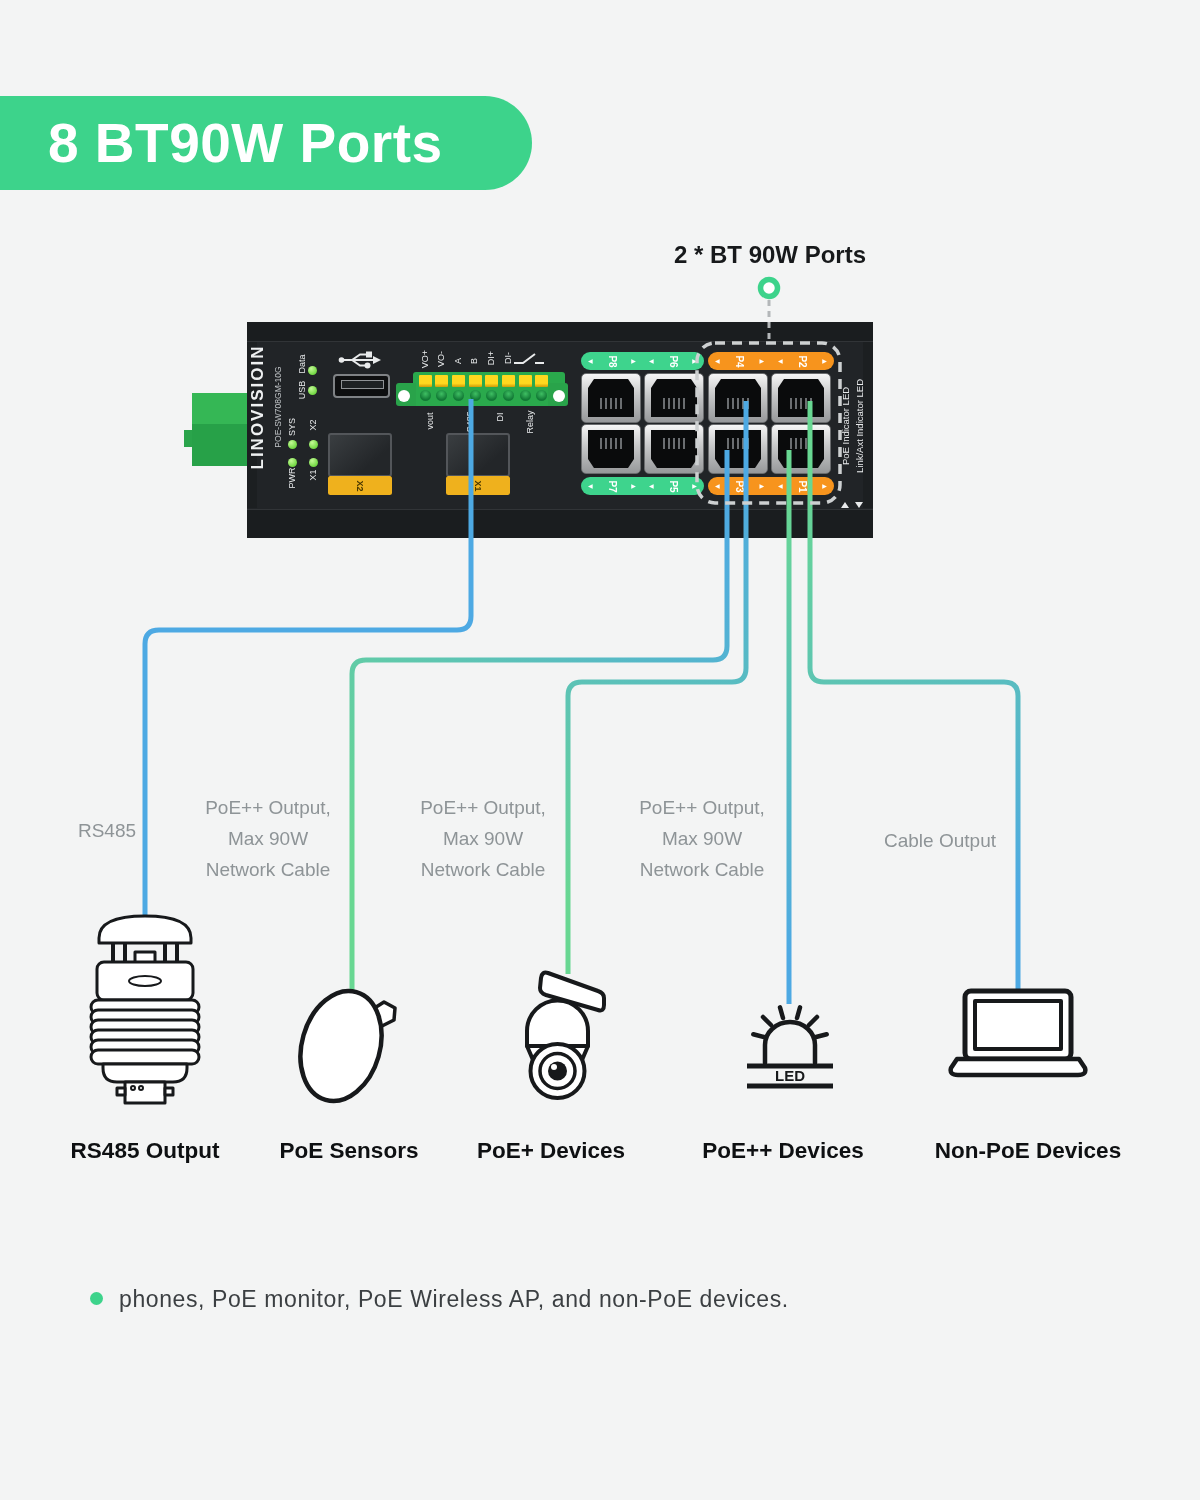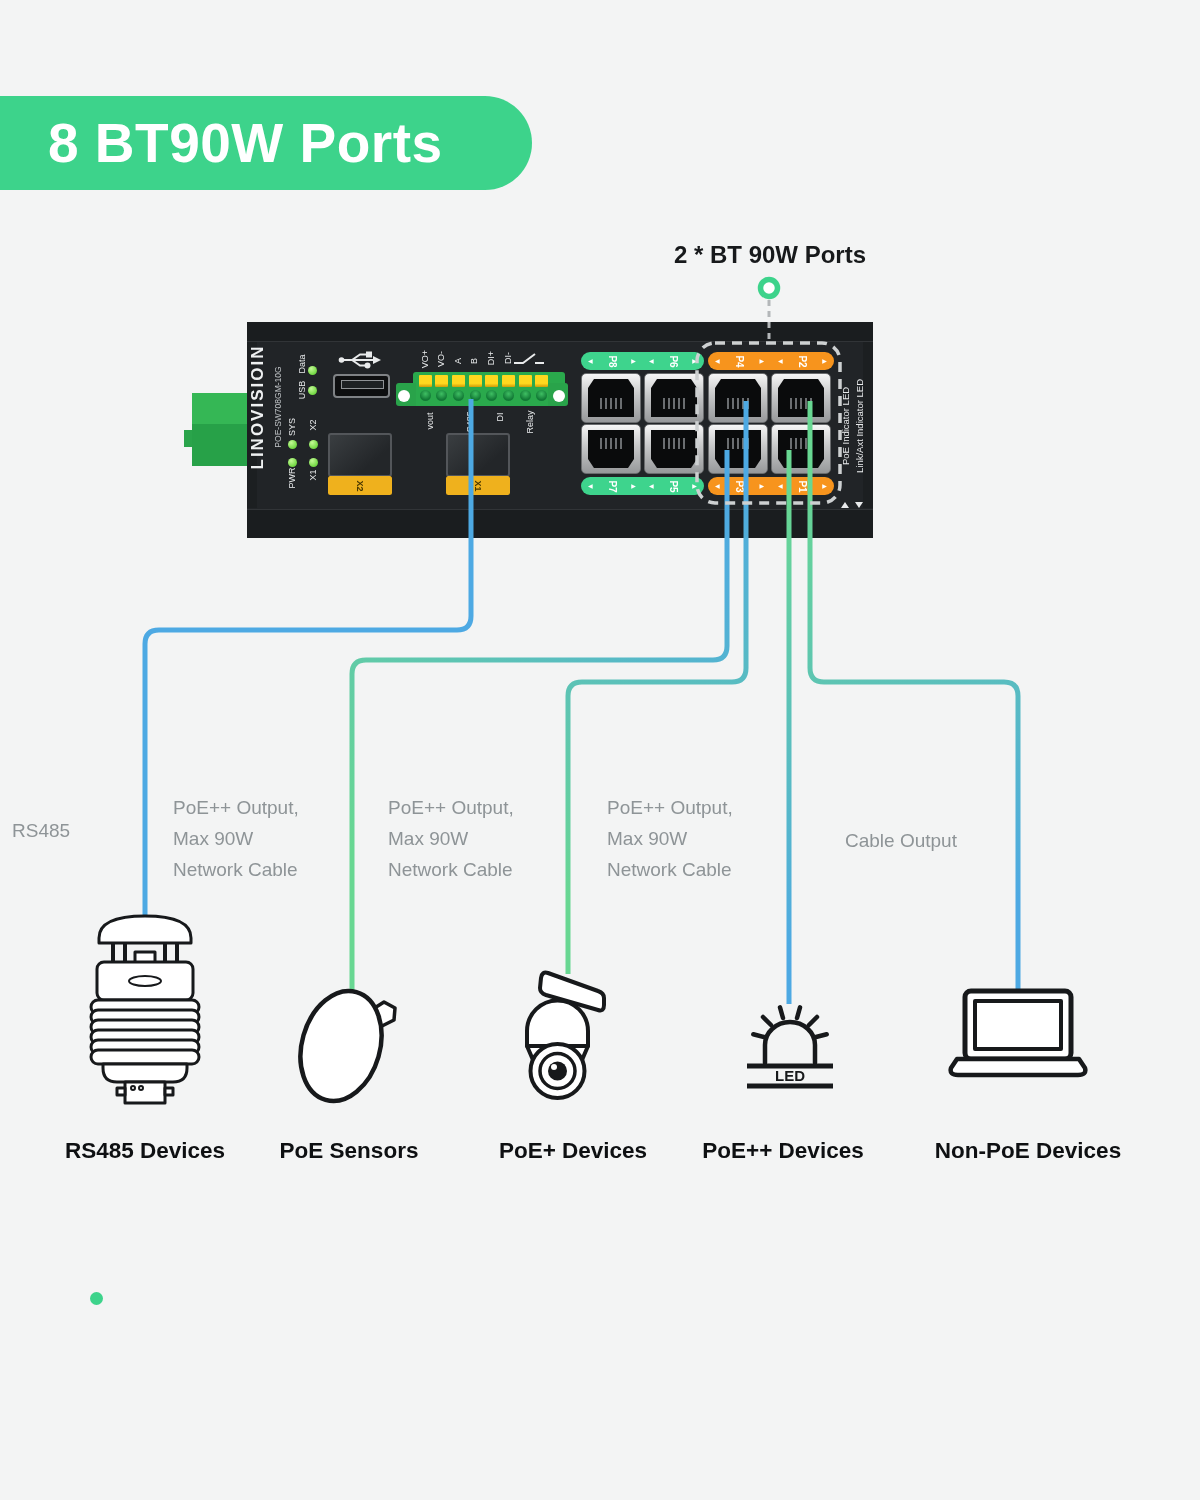--- a/index.html
+++ b/index.html
@@ -19,21 +19,21 @@
   .rj45 .hole{position:absolute;left:6px;right:6px;top:5px;bottom:5px;background:#0a0b0c;clip-path:polygon(0% 24%,13% 0%,87% 0%,100% 24%,100% 100%,0% 100%)}
   .rj45.flip .hole{clip-path:polygon(0% 0%,100% 0%,100% 76%,87% 100%,13% 100%,0% 76%)}
   .rj45 .pins{position:absolute;left:18px;right:18px;bottom:13px;height:11px;background:repeating-linear-gradient(90deg,#6b6e71 0 2px,#0a0b0c 2px 5px)}
   .rj45.flip .pins{bottom:auto;top:13px}
   .sfp{position:absolute;top:111px;width:64px;height:44px;background:linear-gradient(140deg,#3a3e41,#232629 70%);border:2px solid #53565a;border-radius:3px;box-sizing:border-box}
   .sfptab{position:absolute;top:154px;width:64px;height:19px;background:#efb11d;border-radius:2.5px;display:flex;align-items:center;justify-content:center}
   .sfptab span{font-size:9px;font-weight:bold;color:#4a3800;transform:rotate(90deg)}
   .pin{position:absolute;top:0;width:14px;height:34px;display:flex;flex-direction:column;align-items:center}
   .pin .py{margin-top:3px;width:13px;height:12px;background:linear-gradient(180deg,#ffd81f 70%,#cf9b07);border-radius:1px}
   .pin .pc{margin-top:3px;width:11px;height:11px;border-radius:50%;background:radial-gradient(circle at 50% 35%,#3fbf63,#127a36 65%)}
-  .clabel{position:absolute;width:190px;text-align:left;color:#8e9497;font-size:19px;line-height:31px}
+  .clabel{position:absolute;width:190px;text-align:center;color:#8e9497;font-size:19px;line-height:31px}
   .devlabel{position:absolute;top:1138px;width:240px;text-align:center;color:#0e1012;font-size:22.5px;font-weight:bold}
   .fline{display:block;white-space:pre}
   #footnote-text{position:absolute;left:119px;top:1283px;color:#3b3f42;font-size:23px;letter-spacing:.6px;line-height:32.6px}
   #footnote-bullet{position:absolute;left:90px;top:1292px;width:13px;height:13px;border-radius:50%;background:#3dd38b}
   .tri{position:absolute;width:0;height:0}
 </style>
 </head>
 <body>
 
 <div id="pill" class="abs"><span>8 BT90W Ports</span></div>
@@ -327,21 +327,22 @@
   <span class="fline">Max 90W</span>
   <span class="fline">Network Cable</span>
 </div>
 <div class="clabel" style="left:607px;top:792px">
   <span class="fline">PoE++ Output,</span>
   <span class="fline">Max 90W</span>
   <span class="fline">Network Cable</span>
 </div>
 <div class="clabel" style="left:845px;top:825px">Cable Output</div>
 
-<div class="devlabel" style="left:25px">RS485 Devices</div>
+<div class="devlabel" style="left:25px">RS485 Output</div>
 <div class="devlabel" style="left:229px">PoE Sensors</div>
-<div class="devlabel" style="left:453px">PoE+ Devices</div>
+<div class="devlabel" style="left:431px">PoE+ Devices</div>
 <div class="devlabel" style="left:663px">PoE++ Devices</div>
 <div class="devlabel" style="left:908px">Non-PoE Devices</div>
 
 <div id="footnote-bullet"></div>
 <div id="footnote-text">
+  <span class="fline">phones, PoE monitor, PoE Wireless AP, and non-PoE devices.</span>
 </div>
 
 </body></html>

